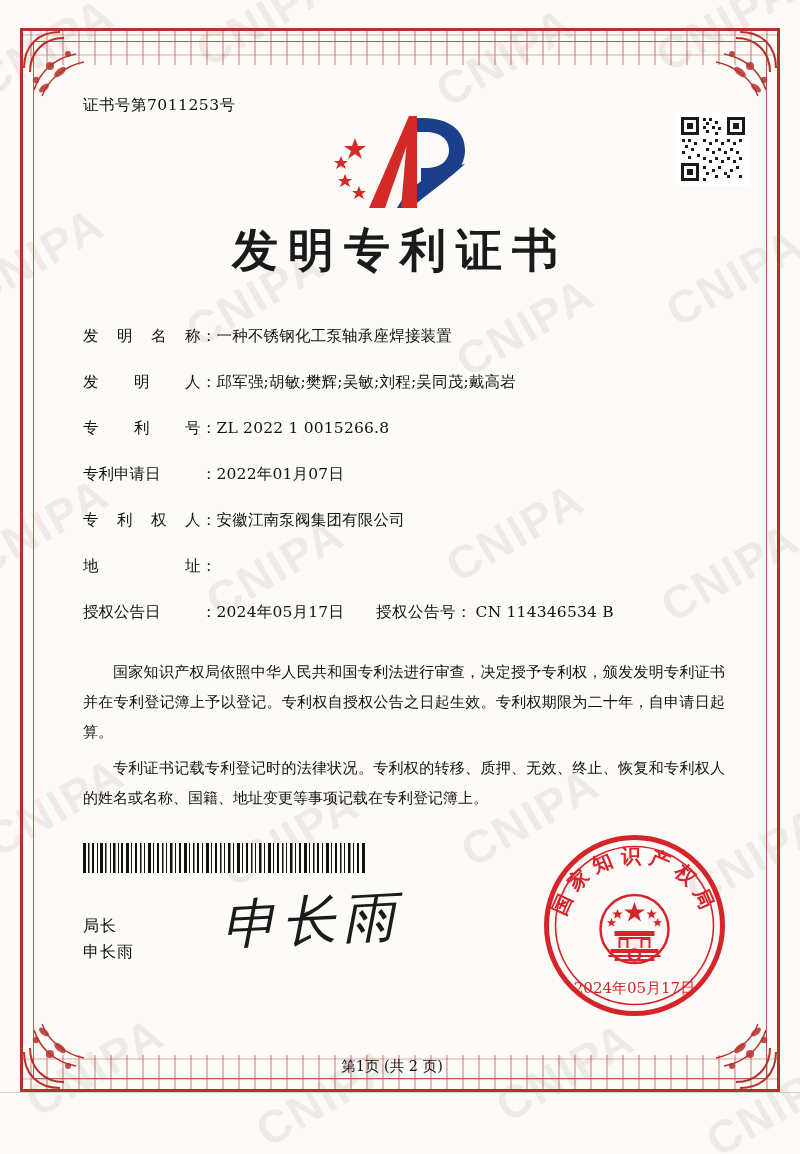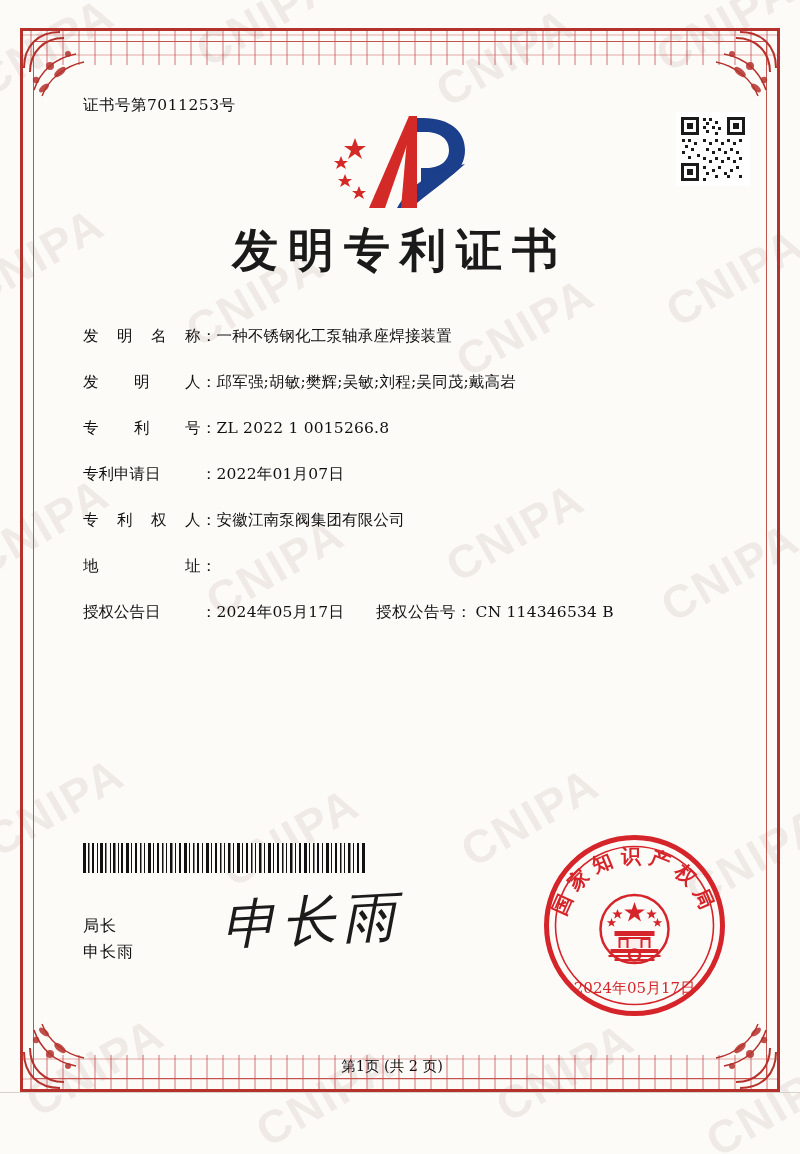--- a/index.html
+++ b/index.html
@@ -514,20 +514,24 @@
         <span class="field-value">2024年05月17日</span>
         <span class="dual-second">
           <span class="field-label">授权公告号</span>
           <span>：</span>
           <span class="field-value" style="margin-left:4px;">CN 114346534 B</span>
         </span>
       </div>
 
     </div>
 
+    <div class="paragraphs">
+      <div class="para">国家知识产权局依照中华人民共和国专利法进行审查，决定授予专利权，颁发发明专利证书并在专利登记簿上予以登记。专利权自授权公告之日起生效。专利权期限为二十年，自申请日起算。</div>
+      <div class="para">专利证书记载专利登记时的法律状况。专利权的转移、质押、无效、终止、恢复和专利权人的姓名或名称、国籍、地址变更等事项记载在专利登记簿上。</div>
+    </div>
 
   </div>
 
   <div class="barcode">
     <svg width="285" height="30" viewBox="0 0 285 30" preserveAspectRatio="none">
       <rect width="285" height="30" fill="#fdfbf8"></rect>
       <g fill="#111">
         <rect x="0" y="0" width="3" height="30"></rect>
           <rect x="5" y="0" width="1.5" height="30"></rect>
         <rect x="9" y="0" width="2" height="30"></rect>

